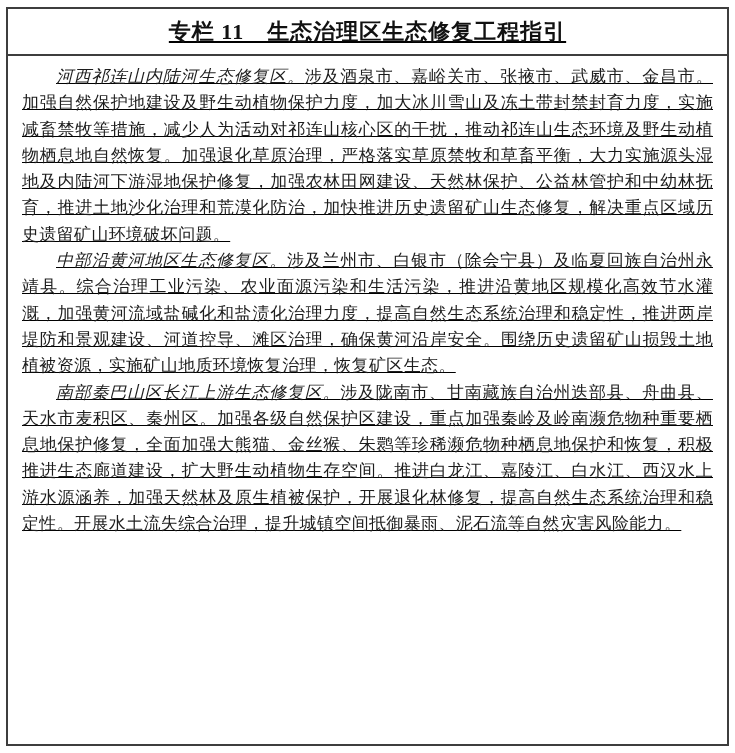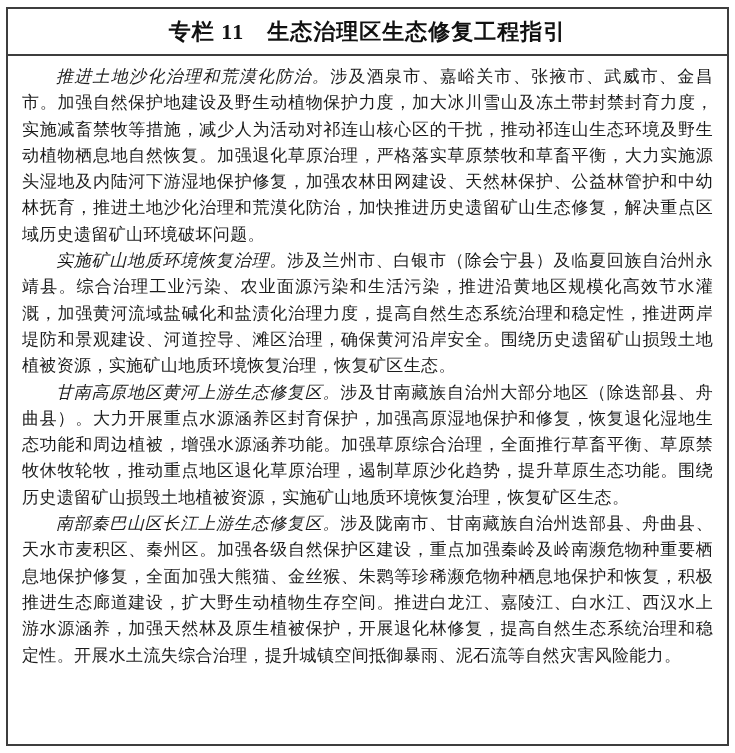--- a/index.html
+++ b/index.html
@@ -18,20 +18,21 @@
     position: absolute;
     left: 6px;
     top: 7px;
     right: 6px;
     bottom: 7px;
     border: 2px solid #3d3d3d;
     background: #ffffff;
     box-sizing: border-box;
     display: flex;
     flex-direction: column;
+    text-decoration: underline;
   }
   .title-bar {
     border-bottom: 2px solid #3d3d3d;
     height: 45px;
     flex: 0 0 auto;
     display: flex;
     align-items: center;
     justify-content: center;
   }
   .title {
@@ -67,24 +68,23 @@
 
 <div class="page">
   <div class="panel">
 
     <div class="title-bar">
       <h1 class="title">专栏 11　生态治理区生态修复工程指引</h1>
     </div>
 
     <div class="body-area">
 
-      <p class="para"><span class="lead">推进土地沙化治理和荒漠化防治。</span><span>涉及酒泉市、嘉峪关市、张掖市、武威市、金昌市。加强自然保护地建设及野生动植物保护力度，加大冰川雪山及冻土带封禁封育力度，实施减畜禁牧等措施，减少人为活动对祁连山核心区的干扰，推动祁连山生态环境及野生动植物栖息地自然恢复。加强退化草原治理，严格落实草原禁牧和草畜平衡，大力实施源头湿地及内陆河下游湿地保护修复，加强农林田网建设、天然林保护、公益林管护和中幼林抚育，推进土地沙化治理和荒漠化防治，加快推进历史遗留矿山生态修复，解决重点区域历史遗留矿山环境破坏问题。</span></p>
+      <p class="para"><span class="lead">河西祁连山内陆河生态修复区。</span><span>涉及酒泉市、嘉峪关市、张掖市、武威市、金昌市。加强自然保护地建设及野生动植物保护力度，加大冰川雪山及冻土带封禁封育力度，实施减畜禁牧等措施，减少人为活动对祁连山核心区的干扰，推动祁连山生态环境及野生动植物栖息地自然恢复。加强退化草原治理，严格落实草原禁牧和草畜平衡，大力实施源头湿地及内陆河下游湿地保护修复，加强农林田网建设、天然林保护、公益林管护和中幼林抚育，推进土地沙化治理和荒漠化防治，加快推进历史遗留矿山生态修复，解决重点区域历史遗留矿山环境破坏问题。</span></p>
 
-      <p class="para"><span class="lead">实施矿山地质环境恢复治理。</span><span>涉及兰州市、白银市（除会宁县）及临夏回族自治州永靖县。综合治理工业污染、农业面源污染和生活污染，推进沿黄地区规模化高效节水灌溉，加强黄河流域盐碱化和盐渍化治理力度，提高自然生态系统治理和稳定性，推进两岸堤防和景观建设、河道控导、滩区治理，确保黄河沿岸安全。围绕历史遗留矿山损毁土地植被资源，实施矿山地质环境恢复治理，恢复矿区生态。</span></p>
+      <p class="para"><span class="lead">中部沿黄河地区生态修复区。</span><span>涉及兰州市、白银市（除会宁县）及临夏回族自治州永靖县。综合治理工业污染、农业面源污染和生活污染，推进沿黄地区规模化高效节水灌溉，加强黄河流域盐碱化和盐渍化治理力度，提高自然生态系统治理和稳定性，推进两岸堤防和景观建设、河道控导、滩区治理，确保黄河沿岸安全。围绕历史遗留矿山损毁土地植被资源，实施矿山地质环境恢复治理，恢复矿区生态。</span></p>
 
 
-      <p class="para"><span class="lead">甘南高原地区黄河上游生态修复区。</span><span>涉及甘南藏族自治州大部分地区（除迭部县、舟曲县）。大力开展重点水源涵养区封育保护，加强高原湿地保护和修复，恢复退化湿地生态功能和周边植被，增强水源涵养功能。加强草原综合治理，全面推行草畜平衡、草原禁牧休牧轮牧，推动重点地区退化草原治理，遏制草原沙化趋势，提升草原生态功能。围绕历史遗留矿山损毁土地植被资源，实施矿山地质环境恢复治理，恢复矿区生态。</span></p>
 
       <p class="para"><span class="lead">南部秦巴山区长江上游生态修复区。</span><span>涉及陇南市、甘南藏族自治州迭部县、舟曲县、天水市麦积区、秦州区。加强各级自然保护区建设，重点加强秦岭及岭南濒危物种重要栖息地保护修复，全面加强大熊猫、金丝猴、朱鹮等珍稀濒危物种栖息地保护和恢复，积极推进生态廊道建设，扩大野生动植物生存空间。推进白龙江、嘉陵江、白水江、西汉水上游水源涵养，加强天然林及原生植被保护，开展退化林修复，提高自然生态系统治理和稳定性。开展水土流失综合治理，提升城镇空间抵御暴雨、泥石流等自然灾害风险能力。</span></p>
 
     </div>
   </div>
 </div>
 
 </body></html>

